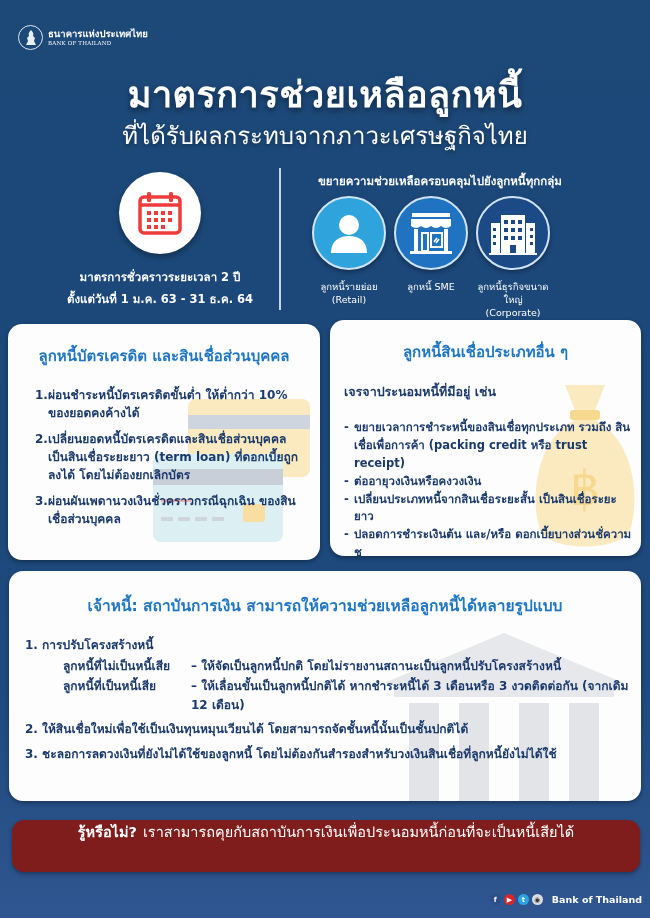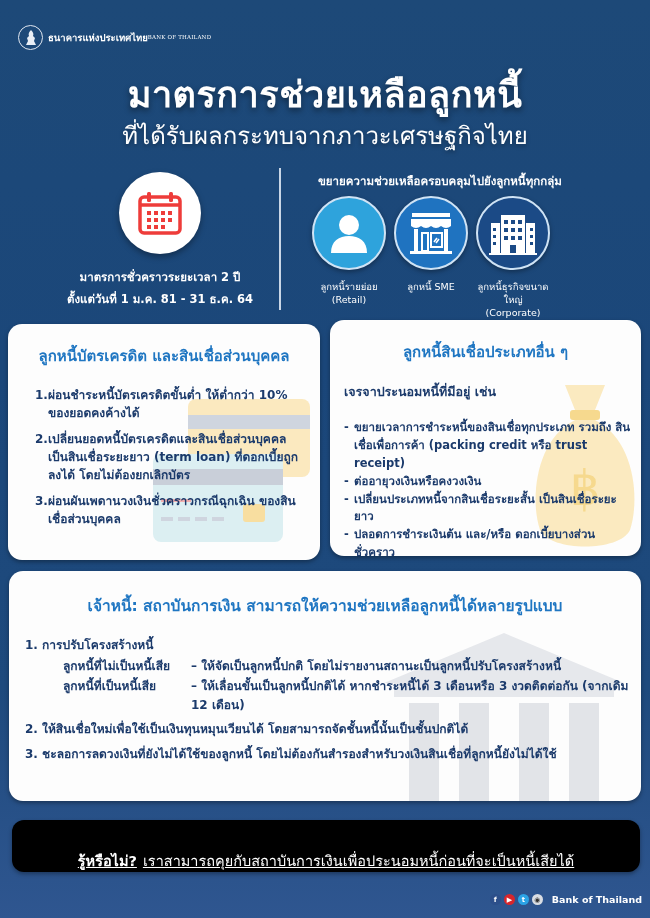--- a/index.html
+++ b/index.html
@@ -5,21 +5,21 @@
     * { box-sizing: border-box; margin: 0; padding: 0; }
     html, body { width: 650px; height: 918px; overflow: hidden; }
     body {
       font-family: "DejaVu Sans", "Liberation Sans", sans-serif;
       background: linear-gradient(180deg, #1d4978 0%, #1b477a 40%, #1e4a7d 75%, #2f5690 100%);
       position: relative;
       color: #fff;
     }
     .logo { position: absolute; left: 18px; top: 25px; display: flex; align-items: center; gap: 5px; }
     .logo-emblem { width: 25px; height: 25px; border-radius: 50%; border: 1.5px solid #dfe6f0; display: flex; align-items: center; justify-content: center; }
-    .logo-text { display: flex; flex-direction: row; line-height: 1; }
+    .logo-text { display: flex; flex-direction: column; line-height: 1; }
     .logo-th { font-size: 9.5px; font-weight: bold; color: #fff; }
     .logo-en { font-size: 5.5px; font-family: "DejaVu Serif", serif; color: #fff; margin-top: 2px; letter-spacing: 0.2px; }
 
     .title { position: absolute; left: 0; width: 650px; text-align: center; top: 66px; font-size: 36px; font-weight: bold; color: #fff; text-shadow: 0 3px 6px rgba(0,0,0,0.45); letter-spacing: 0.5px; }
     .subtitle { position: absolute; left: 0; width: 650px; text-align: center; top: 116px; font-size: 24px; color: #fff; text-shadow: 0 2px 4px rgba(0,0,0,0.35); }
 
     .period { position: absolute; left: 60px; top: 172px; width: 200px; text-align: center; }
     .cal-circle { width: 82px; height: 82px; border-radius: 50%; background: #fff; margin: 0 auto; display: flex; align-items: center; justify-content: center; box-shadow: 0 3px 6px rgba(0,0,0,0.35); }
     .period-line1 { margin-top: 14px; font-size: 11.5px; font-weight: bold; }
     .period-line2 { margin-top: 4px; font-size: 11.5px; font-weight: bold; }
@@ -54,21 +54,21 @@
     .c2-list { list-style: none; }
     .c2-list li { display: flex; }
     .c2-list .dash { width: 10px; flex: none; }
 
     .c3-body { padding: 18px 10px 0 16px; font-size: 12px; font-weight: bold; line-height: 1.55; }
     .c3-item { margin-bottom: 6px; }
     .c3-sub { display: flex; padding-left: 38px; margin-top: 2px; }
     .c3-sub-label { width: 128px; flex: none; }
     .c3-sub-desc { flex: 1; }
 
-    .didyouknow { position: absolute; left: 12px; top: 820px; width: 628px; height: 52px; border-radius: 12px; background: #000000; box-shadow: 0 2px 4px rgba(0,0,0,0.35); display: flex; align-items: flex-end; justify-content: center; font-size: 14.5px; color: #fff; text-decoration: underline; }
+    .didyouknow { position: absolute; left: 12px; top: 820px; width: 628px; height: 52px; border-radius: 12px; background: #7f1d1d; box-shadow: 0 2px 4px rgba(0,0,0,0.35); display: flex; align-items: flex-start; justify-content: center; font-size: 14.5px; color: #fff; }
     .didyouknow b { margin-right: 6px; font-weight: bold; }
 
     .footer { position: absolute; right: 8px; top: 894px; display: flex; align-items: center; gap: 3px; font-size: 9.5px; font-weight: bold; }
     .social { width: 11px; height: 11px; border-radius: 50%; display: flex; align-items: center; justify-content: center; font-size: 7px; font-weight: bold; color: #fff; }
     .footer-text { margin-left: 6px; }
   </style>
 </head>
 <body>
 
 <div class="logo">
@@ -102,21 +102,21 @@
           <rect x="18" y="29" width="4" height="4"></rect>
           <rect x="25" y="29" width="4" height="4"></rect>
           <rect x="32" y="29" width="4" height="4"></rect>
         <rect x="11" y="36" width="4" height="4"></rect>
           <rect x="18" y="36" width="4" height="4"></rect>
           <rect x="25" y="36" width="4" height="4"></rect>
       </g>
     </svg>
   </div>
   <div class="period-line1">มาตรการชั่วคราวระยะเวลา 2 ปี</div>
-  <div class="period-line2">ตั้งแต่วันที่ 1 ม.ค. 81 - 31 ธ.ค. 64</div>
+  <div class="period-line2">ตั้งแต่วันที่ 1 ม.ค. 63 - 31 ธ.ค. 64</div>
 </div>
 
 <div class="vdivider"></div>
 
 <div class="groups">
   <div class="groups-title">ขยายความช่วยเหลือครอบคลุมไปยังลูกหนี้ทุกกลุ่ม</div>
   <div class="group-row">
     <div class="group">
       <div class="g-circle" style="background:#2ea3dc">
         <svg width="44" height="44" viewBox="0 0 44 44">
@@ -230,21 +230,21 @@
       <li>
           <span class="dash">-</span>
           <span>ต่ออายุวงเงินหรือคงวงเงิน</span>
         </li>
       <li>
           <span class="dash">-</span>
           <span>เปลี่ยนประเภทหนี้จากสินเชื่อระยะสั้น เป็นสินเชื่อระยะยาว</span>
         </li>
       <li>
           <span class="dash">-</span>
-          <span>ปลอดการชำระเงินต้น และ/หรือ ดอกเบี้ยบางส่วนชั่วคราว</span>
+          <span>ปลอดการชำระเงินต้น และ/หรือ ดอกเบี้ยบางส่วนชั่ความช</span>
         </li>
       <li>
           <span class="dash">-</span>
           <span>ลดดอกเบี้ย เบี้ยปรับ หรือค่าธรรมเนียม</span>
         </li>
     </ul>
   </div>
 </div>
 
 <div class="card card-3">

